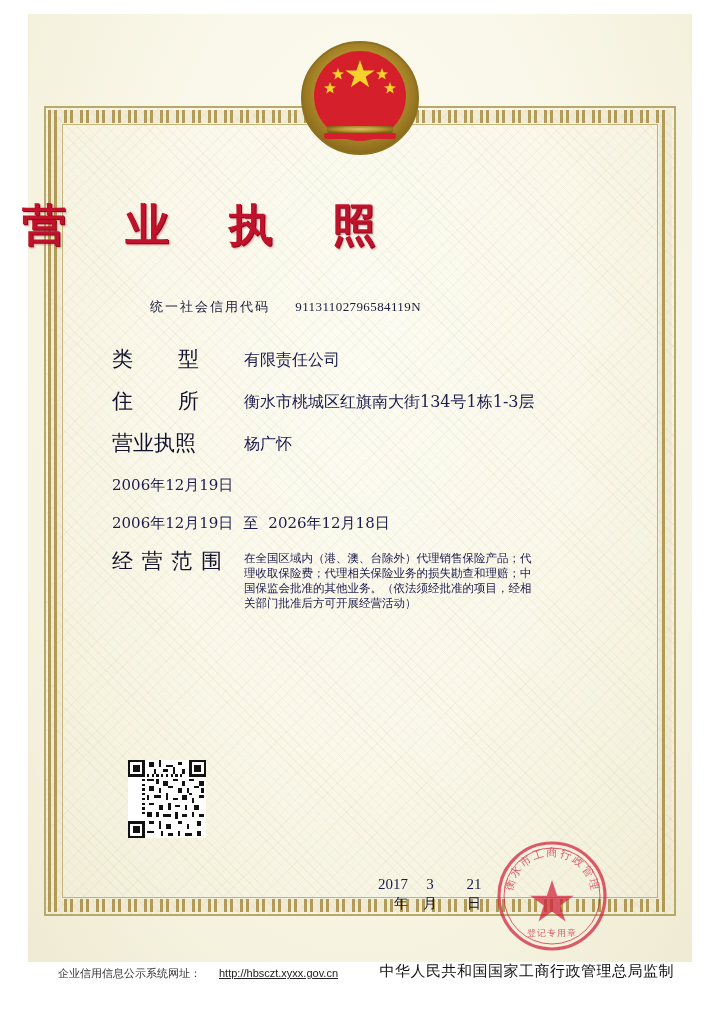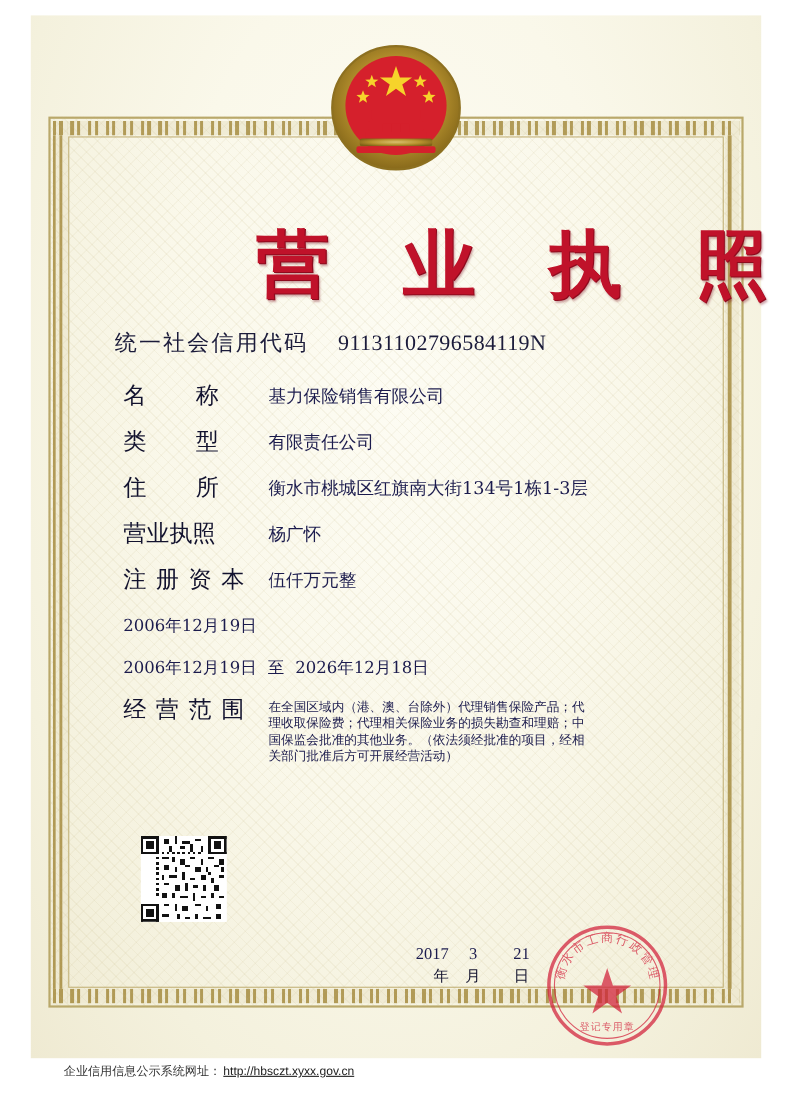--- a/index.html
+++ b/index.html
@@ -91,23 +91,23 @@
     height: 138px;
   }
   .emblem svg { display:block; }
 
   
   .title {
     position: absolute;
     left: 0;
     top: 196px;
     width: 720px;
-    text-align: right;
+    text-align: left;
     font-family: "DejaVu Serif", "Liberation Serif", serif;
-    font-size: 66px;
+    font-size: 44px;
     font-weight: bold;
     letter-spacing: 22px;
     text-indent: 22px;
     color: #c0122a;
     text-shadow: 1px 1px 0 #8e0b1e, 2px 2px 2px rgba(120,10,25,.35);
   }
 
   
   .watermark {
     position: absolute;
@@ -118,25 +118,25 @@
     font-size: 30px;
     letter-spacing: 14px;
     color: rgba(200,180,130,.30);
     font-family: "Liberation Sans", sans-serif;
     pointer-events: none;
   }
 
   
   .code-line {
     position: absolute;
-    left: 16px;
+    left: 1px;
     top: 298px;
     width: 569px;
     text-align: center;
-    font-size: 20px;
+    font-size: 13px;
     color: #1b1b3a;
   }
   .code-line .label {
     letter-spacing: 2px;
     font-family: "DejaVu Serif", serif;
   }
   .code-line .value {
     margin-left: 22px;
     font-family: "Liberation Serif", serif;
     letter-spacing: .4px;
@@ -201,21 +201,21 @@
   }
   .reg .reg-title {
     font-size: 20px;
     letter-spacing: 7px;
     color: #12122e;
     font-family: "DejaVu Serif", "Liberation Serif", serif;
     text-align: left;
     padding-left: 12px;
   }
   .reg .date {
-    margin-top: 8px;
+    margin-top: 24px;
     font-size: 15px;
     color: #1b1b4d;
     display: flex;
     gap: 0;
     align-items: flex-start;
   }
   .reg .date .y { width: 56px; text-align: right; }
   .reg .date .m { width: 44px; text-align: center; }
   .reg .date .d { width: 44px; text-align: center; }
   .reg .unit {
@@ -243,21 +243,21 @@
     position: absolute;
     left: 58px;
     top: 966px;
     font-size: 11px;
     color: #333;
     font-family: "Liberation Sans", sans-serif;
   }
   .footer-left .url {
     text-decoration: underline;
     color: #222;
-    margin-left: 2px;
+    margin-left: 18px;
   }
   .footer-right {
     position: absolute;
     right: 46px;
     top: 962px;
     font-size: 15px;
     color: #111;
     font-family: "DejaVu Serif", "Liberation Serif", serif;
     letter-spacing: .5px;
   }
@@ -311,44 +311,36 @@
 
   <div class="title">营 业 执 照</div>
 
   <div class="code-line">
     <span class="label">统一社会信用代码</span>
     <span class="value">91131102796584119N</span>
   </div>
 
   <div class="fields">
 
-    <div class="row">
-      <div class="key">名　　称</div>
-      <div class="val">基力保险销售有限公司</div>
-    </div>
 
     <div class="row">
       <div class="key">类　　型</div>
       <div class="val">有限责任公司</div>
     </div>
 
     <div class="row">
       <div class="key">住　　所</div>
       <div class="val">衡水市桃城区红旗南大街134号1栋1-3层</div>
     </div>
 
     <div class="row">
       <div class="key sp6">营业执照</div>
       <div class="val">杨广怀</div>
     </div>
 
-    <div class="row">
-      <div class="key">注 册 资 本</div>
-      <div class="val">伍仟万元整</div>
-    </div>
 
     <div class="row">
       <div class="val small">2006年12月19日</div>
     </div>
 
     <div class="row">
       <div class="val small">
         <span>2006年12月19日</span><span class="term-sep">至</span><span>2026年12月18日</span>
       </div>
     </div>
@@ -481,14 +473,15 @@
         <textPath href="#sealarc" startOffset="4%">衡水市工商行政管理局</textPath>
       </text>
       <polygon fill="#d2203a" points="60,44 65.2,59.8 81.8,59.8 68.3,69.6 73.5,85.4 60,75.6 46.5,85.4 51.7,69.6 38.2,59.8 54.8,59.8"></polygon>
       <text x="60" y="100" text-anchor="middle" font-size="9" fill="#d2203a" font-family="'DejaVu Serif', serif" letter-spacing="1">登记专用章</text>
     </svg>
   </div>
 
   <div class="footer-left">
     <span>企业信用信息公示系统网址：</span><a class="url" href="#">http://hbsczt.xyxx.gov.cn</a>
   </div>
+  <div class="footer-right">中华人民共和国国家工商行政管理总局监制</div>
 
 </div>
 
 </body></html>

